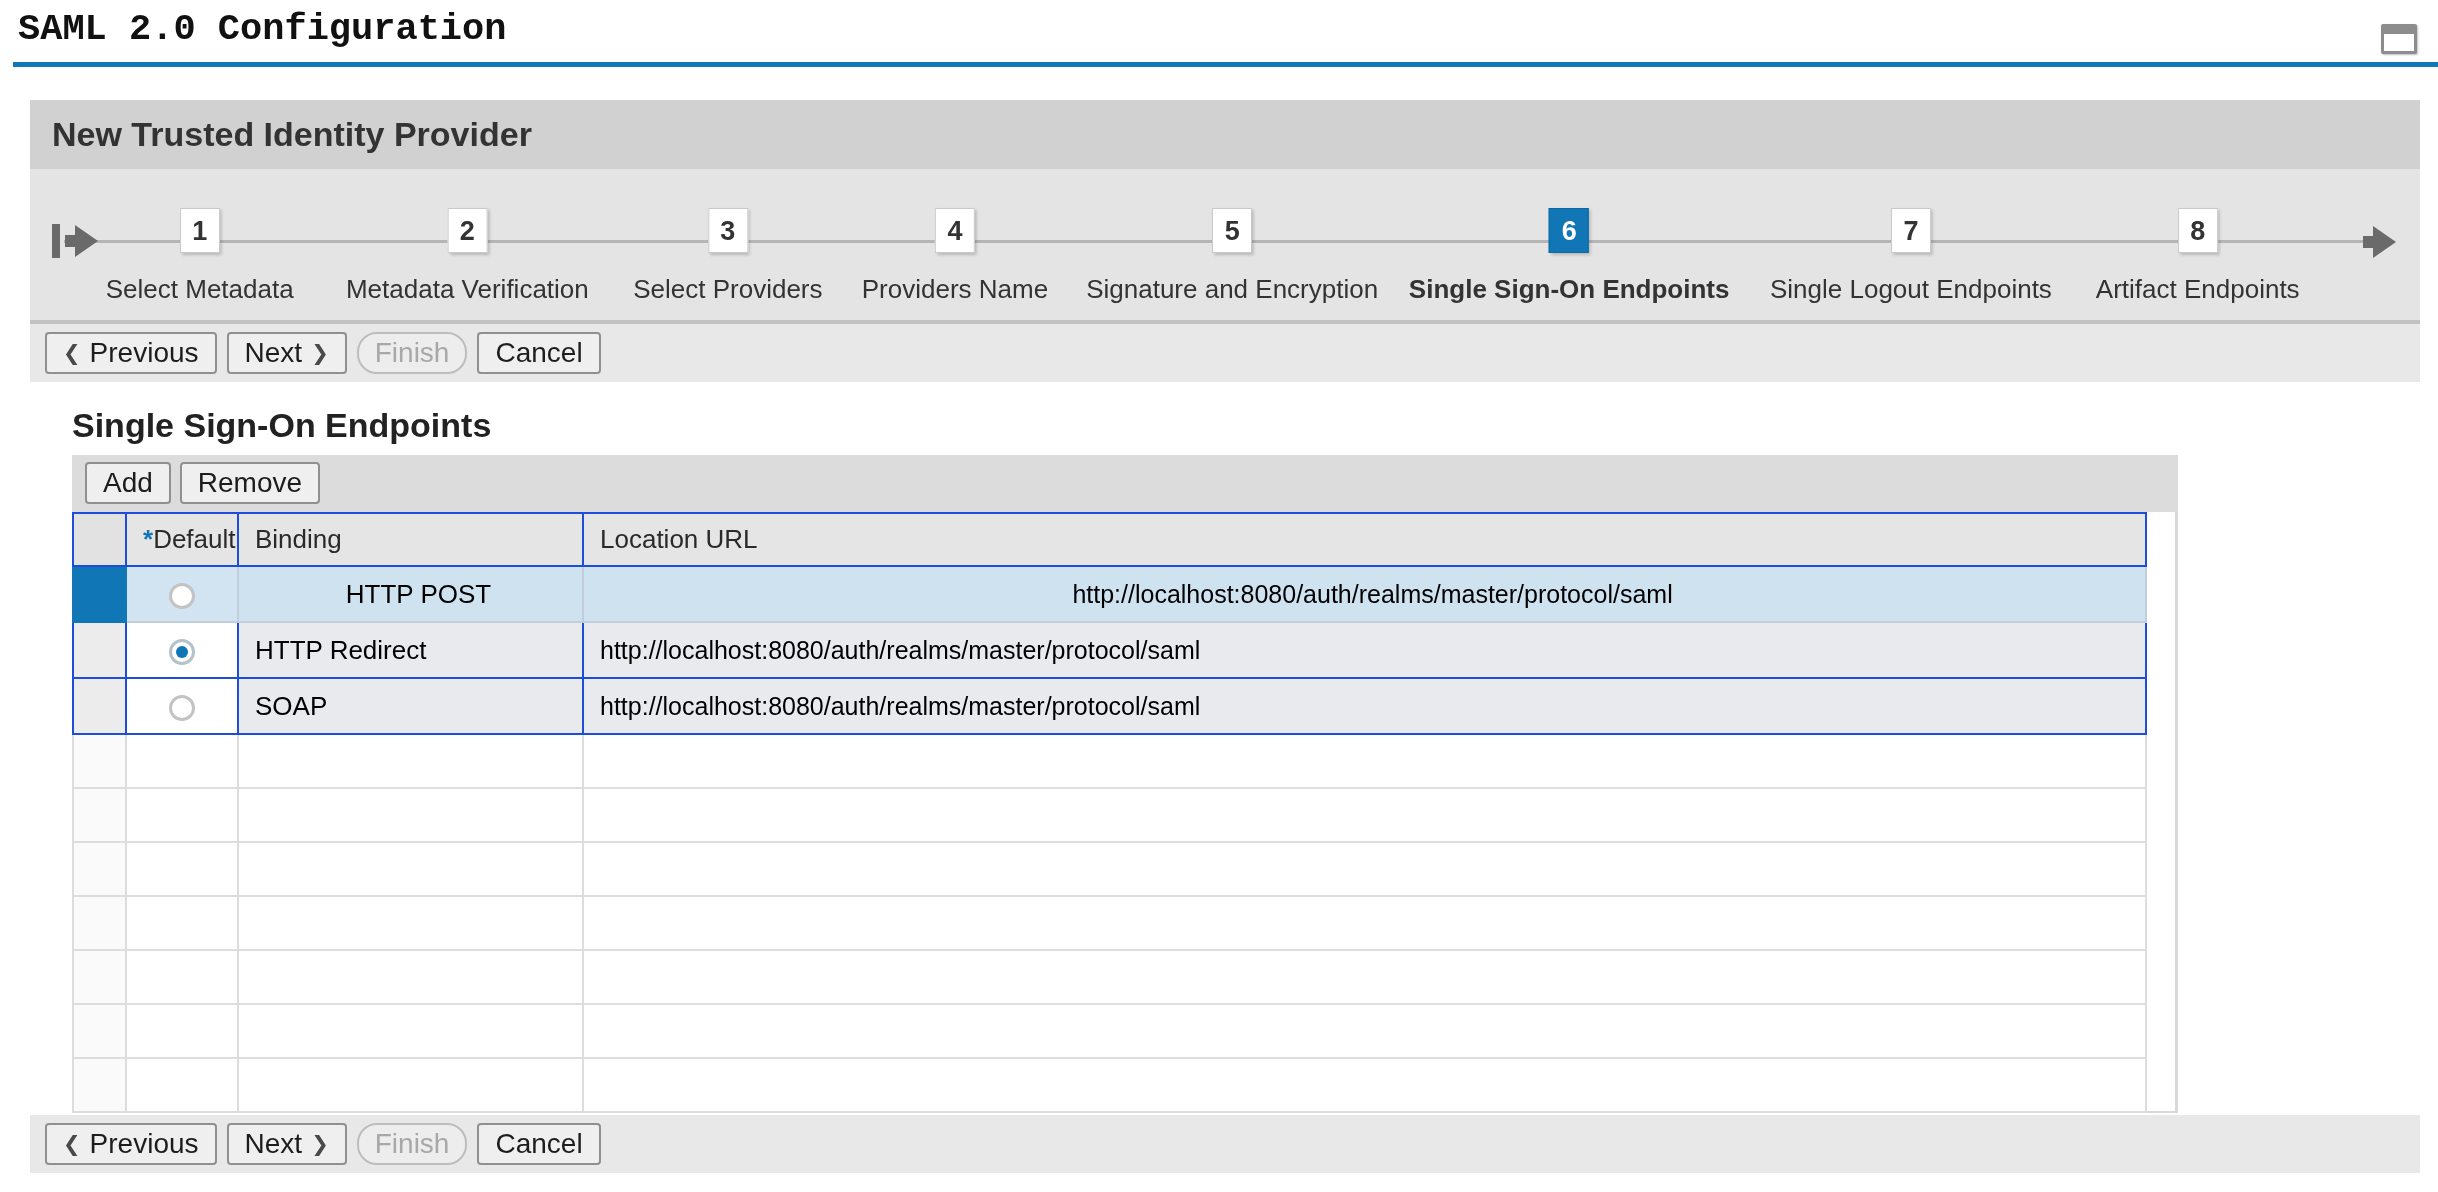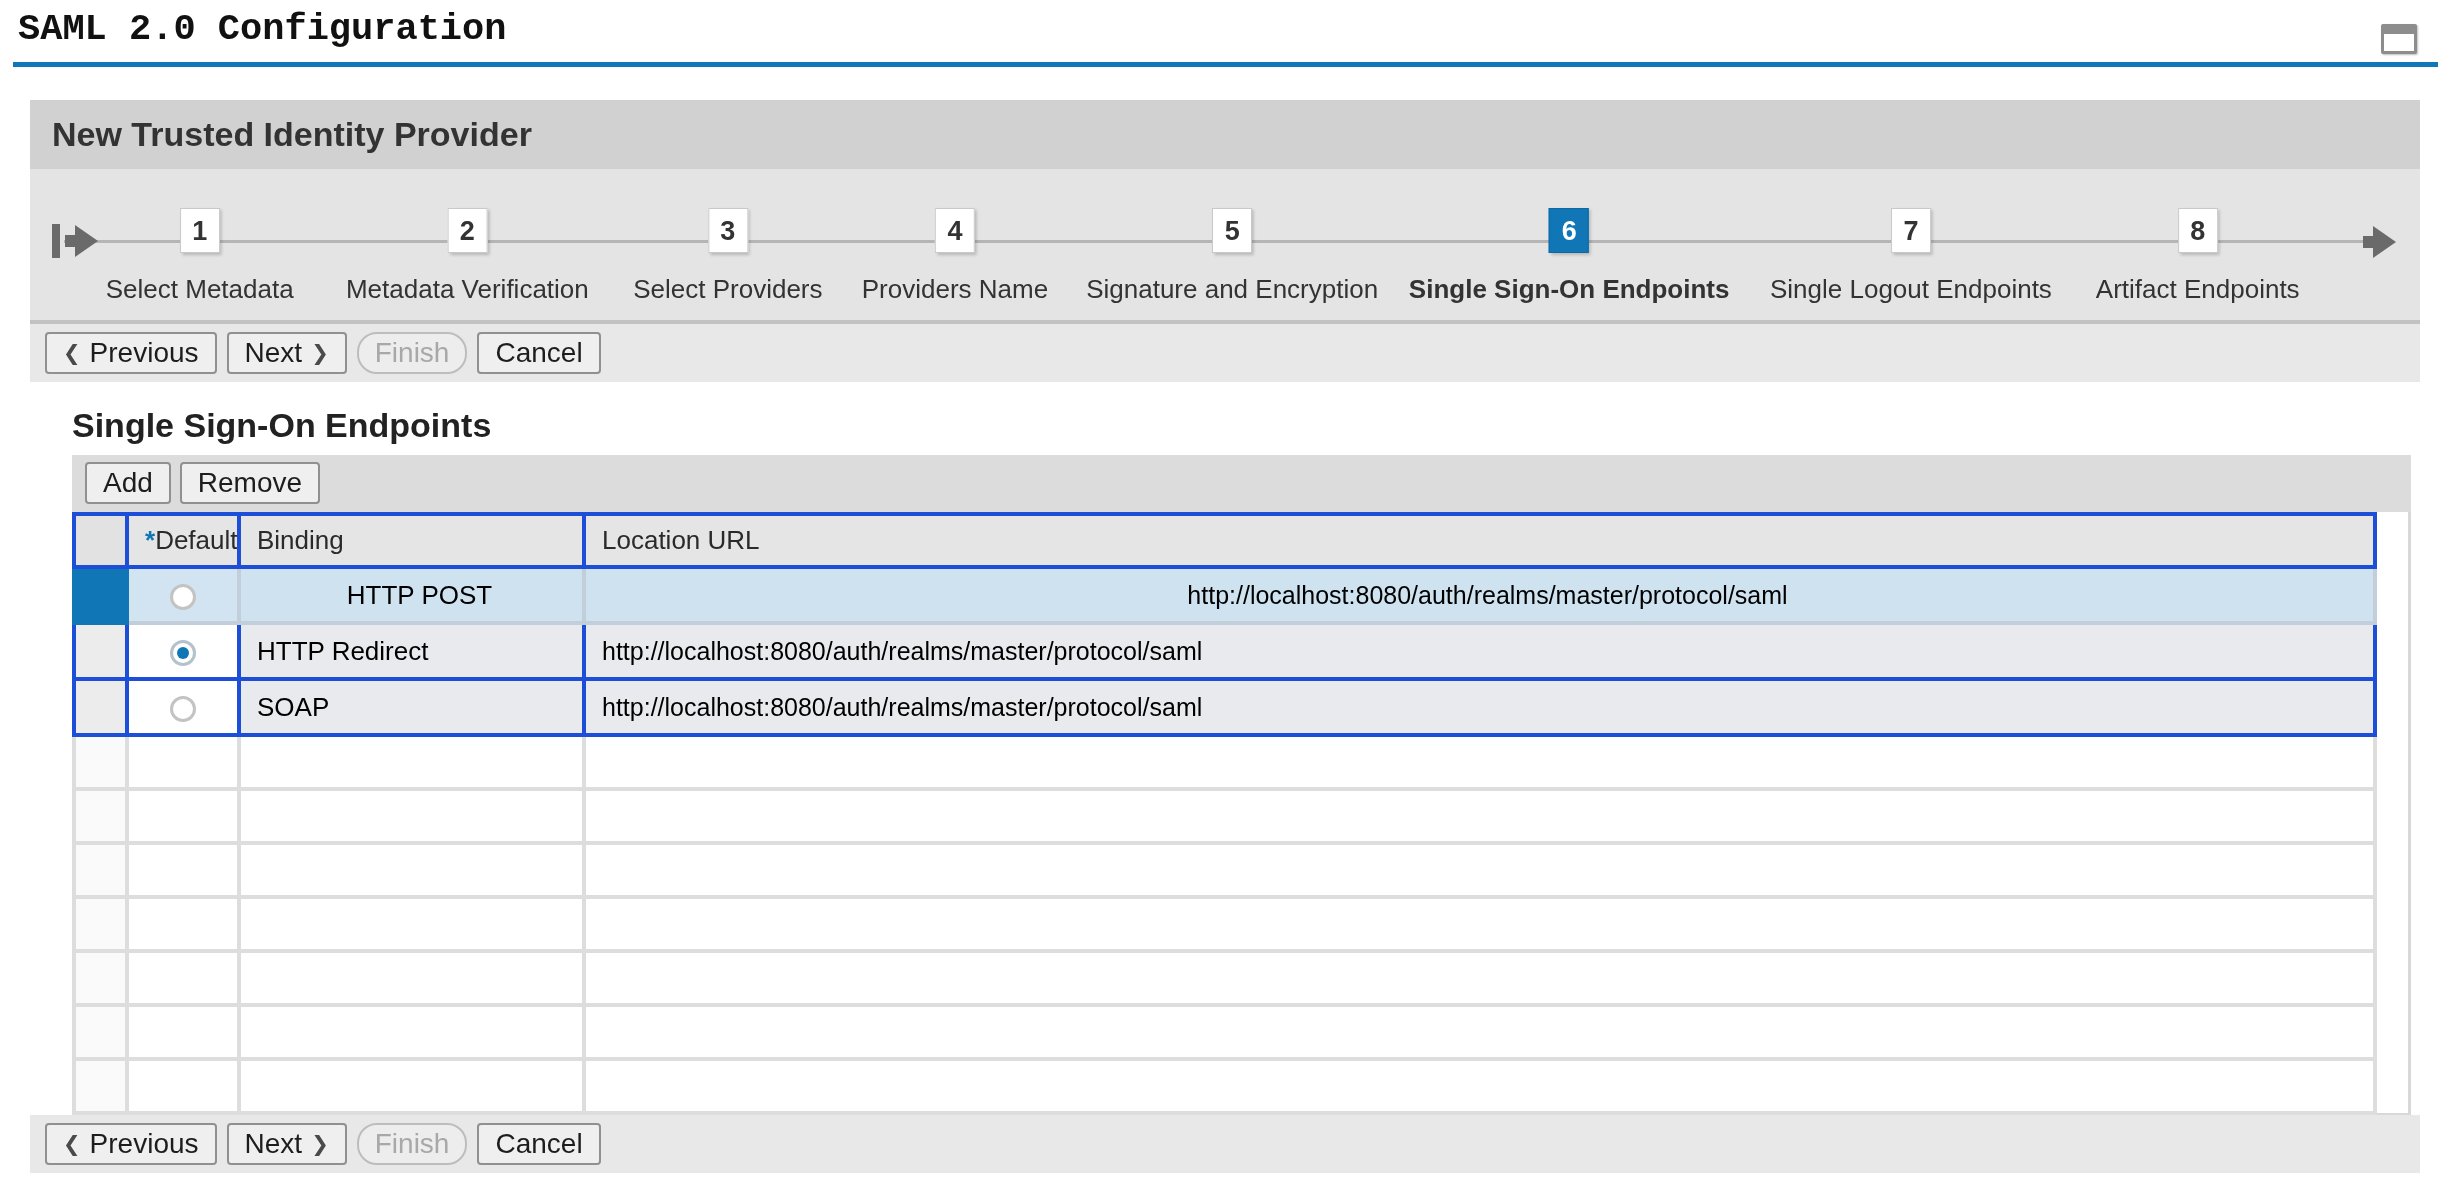--- a/index.html
+++ b/index.html
@@ -43,25 +43,25 @@
   .nav-toolbar { height:58px; background:#e8e8e8; padding:8px 0 0 15px; display:flex; gap:10px; }
   .nav-toolbar.bottom { position:absolute; left:30px; top:1115px; width:2390px; }
   .btn { display:inline-flex; align-items:center; gap:9px; height:42px; padding:0 16px;
     background:#efefef; border:2px solid #909090; border-radius:4px;
     font-size:28px; color:#1d1d1d; font-family:inherit; cursor:pointer; }
   .btn .chev { font-size:21px; color:#4a4a4a; }
   .btn.disabled { color:#a8a8a8; border-color:#bdbdbd; background:#ededed;border-radius:20px; }
 
   
   .section-title { position:absolute; left:72px; top:406px; font-size:34px; font-weight:bold; color:#222; }
-  .table-panel { position:absolute; left:72px; top:455px; width:2339px; }
+  .table-panel { position:absolute; left:72px; top:455px; width:2106px; }
   .table-toolbar { height:57px; background:#dcdcdc; padding:7px 0 0 13px; display:flex; gap:9px; }
   .table-body { display:flex; align-items:stretch; }
   table.grid { border-collapse:collapse; table-layout:fixed; width:2305px; background:#fff; }
-  .grid th, .grid td { border:4px solid #1d4ed8; font-size:26px; text-align:left;
+  .grid th, .grid td { border:2px solid #1d4ed8; font-size:26px; text-align:left;
     padding:0 0 0 16px; overflow:hidden; white-space:nowrap;margin-top:22px; }
   .grid th { height:53px; background:#e5e5e5; font-weight:normal; color:#2a2a2a; }
   .grid th.sel { background:#e2e2e2; }
   .req { color:var(--accent); font-weight:bold; }
   tr.data { height:56px; color:#000; }
   tr.data td { background:#e9eaee; }
   tr.data td.sel { background:#ececec; padding:0; }
   tr.data td.def { background:#fff; padding:0; text-align:center; }
   tr.data td.url { font-size:25px; }
   tr.data.selected td { background:#cfe2f0; border-color:#c2cfda;text-align:center; }

